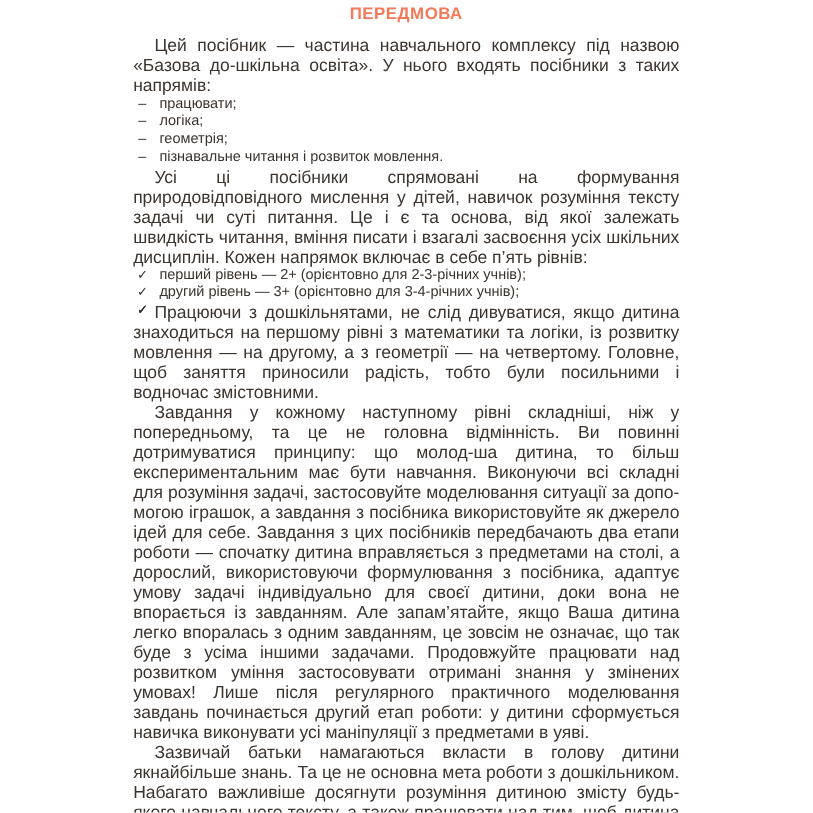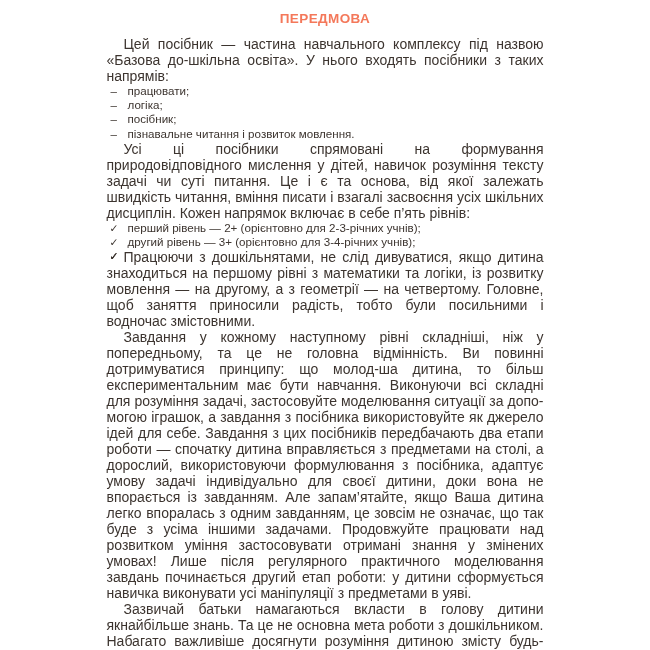--- a/index.html
+++ b/index.html
@@ -14,21 +14,21 @@
     font-family: "Liberation Sans", sans-serif;
     color: #3c342f;
     overflow: hidden;
   }
 
   .page {
     position: relative;
     width: 650px;
     height: 494px;
     box-sizing: border-box;
-    padding: 8px;
+    padding: 0;
   }
 
   .page-title {
     color: #f4785a;
     font-family: "Liberation Sans", sans-serif;
     font-weight: bold;
     font-size: 13.5px;
     letter-spacing: 0.4px;
     text-align: center;
     margin: 0;
@@ -85,21 +85,21 @@
 
 <div class="page">
 
   <h1 class="page-title">ПЕРЕДМОВА</h1>
 
   <div class="content">
       <p class="body-text">Цей посібник — частина навчального комплексу під назвою «Базова до-шкільна освіта». У нього входять посібники з таких напрямів:</p>
       <ul class="marker-list">
         <li><span class="bullet-mark">–</span><span>працювати;</span></li>
         <li><span class="bullet-mark">–</span><span>логіка;</span></li>
-        <li><span class="bullet-mark">–</span><span>посібник;</span></li>
+        <li><span class="bullet-mark">–</span><span>геометрія;</span></li>
         <li><span class="bullet-mark">–</span><span>пізнавальне читання і розвиток мовлення.</span></li>
       </ul>
       <p class="body-text">Усі ці посібники спрямовані на формування природовідповідного мислення у дітей, навичок розуміння тексту задачі чи суті питання. Це і є та основа, від якої залежать швидкість читання, вміння писати і взагалі засвоєння усіх шкільних дисциплін. Кожен напрямок включає в себе п’ять рівнів:</p>
       <ul class="marker-list check-list">
         <li><span class="bullet-mark">✓</span><span>перший рівень — 2+ (орієнтовно для 2-3-річних учнів);</span></li>
         <li><span class="bullet-mark">✓</span><span>другий рівень — 3+ (орієнтовно для 3-4-річних учнів);</span></li>
         <li><span class="bullet-mark">✓</span></li>
         <li><span class="bullet-mark">✓</span></li>
         <li><span class="bullet-mark">✓</span></li>
       </ul>

